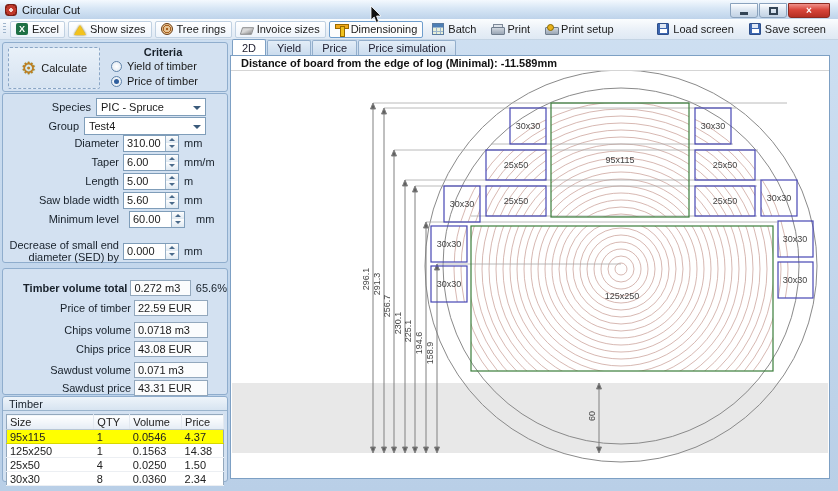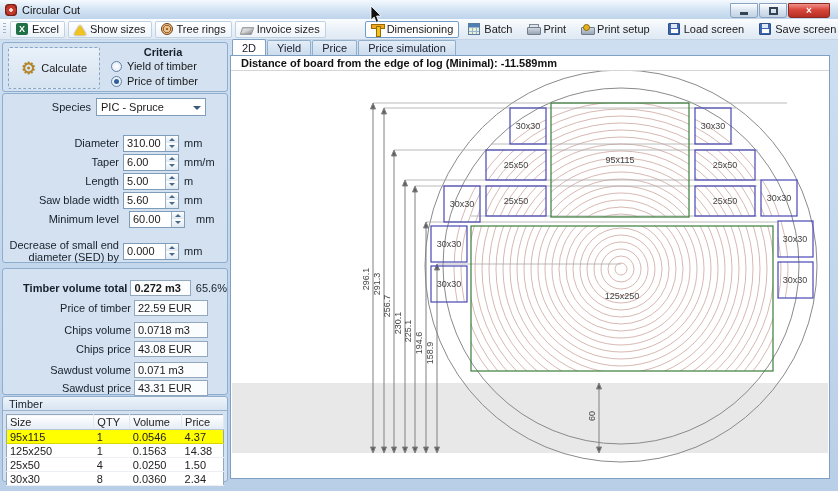--- a/index.html
+++ b/index.html
@@ -21,21 +21,21 @@
   .glyph-min{width:8px;height:3px;background:#345;margin-top:6px;}
   .glyph-max{width:9px;height:8px;border:2px solid #345;}
   
   .toolbar{position:absolute;top:19px;left:0;right:0;height:21px;display:flex;align-items:center;gap:3px;padding:0 6px 0 10px;
     background:linear-gradient(#fbfdfe,#e8eff7 60%,#dfe9f4);border-bottom:1px solid #c4d4e4;}
   .toolbar::before{content:"";position:absolute;left:3px;top:4px;bottom:4px;width:3px;
     background:repeating-linear-gradient(#9fb5cc 0 1px,transparent 1px 3px);}
   .tbtn{display:flex;align-items:center;gap:4px;height:17px;padding:0 5px;border:1px solid #c0d1e2;border-radius:2px;
     background:linear-gradient(#ffffff,#eef4fb);white-space:nowrap;}
   .tbtn.flat{border-color:transparent;background:transparent;}
-  .tbtn.toggled{border:1px solid #6f9ecd;background:#fdfdfd;margin-left:36px;}
+  .tbtn.toggled{border:1px solid #6f9ecd;background:#fdfdfd;}
   .spacer{flex:1;}
   .ticon{width:12px;height:12px;display:inline-block;position:relative;flex:0 0 auto;}
   .i-excel{background:#1f7145;border-radius:2px;color:#fff;font-size:9px;font-weight:bold;text-align:center;line-height:12px;}
   .i-tri{width:0;height:0;border-left:6px solid transparent;border-right:6px solid transparent;border-bottom:10px solid #f2c21d;margin-top:2px;filter:drop-shadow(0 0 1px #8a6d00);}
   .i-rings{border-radius:50%;border:1px solid #6d3d12;background:repeating-radial-gradient(circle at 50% 50%, #a9611f 0 1px, #e6c394 1px 3px);}
   .i-wedge{background:linear-gradient(135deg,#d9d9d9 40%,#8f8f8f);transform:skewX(-18deg) scaleY(.6);border:1px solid #777;margin-top:3px;}
   .i-dim{background:transparent;}
   .i-dim::before{content:"";position:absolute;left:0;top:1px;width:12px;height:3px;background:#f0a81c;border:1px solid #9a6a00;}
   .i-dim::after{content:"";position:absolute;left:5px;top:3px;width:3px;height:9px;background:#f0c21c;border:1px solid #9a6a00;}
   .i-batch{border:1px solid #5a7ba0;background:
@@ -171,20 +171,26 @@
     </div>
   </div>
 
   <div class="gbox" style="top:51px;height:170px;">
     <div class="frow" style="left:0;top:4px;width:220px;">
       <span class="flabel" style="width:88px;">Species</span>
       <div class="combo" style="margin-left:5px;width:110px;">
         <span>PIC - Spruce</span>
       </div>
     </div>
+    <div class="frow" style="left:0;top:23px;width:220px;">
+      <span class="flabel" style="width:76px;">Group</span>
+      <div class="combo" style="margin-left:5px;width:122px;">
+        <span>Test4</span>
+      </div>
+    </div>
 
     <div class="frow" style="left:0;top:40px;width:224px;">
       <span class="flabel" style="width:116px;">Diameter</span>
       <div class="field" style="margin-left:4px;width:56px;">
         <span>310.00</span>
         <span class="spin">
             <span>
               <i class="aru"></i>
             </span>
             <span>
@@ -267,21 +273,21 @@
             </span>
           </span>
       </div>
       <span class="unit">mm</span>
     </div>
   </div>
 
   <div class="gbox" style="top:226px;height:127px;">
     <div class="frow" style="left:0;top:10px;width:224px;">
       <span class="flabel" style="width:128px;font-weight:bold;">Timber volume total</span>
-      <div class="ro" style="margin-left:3px;width:62px;font-weight:bold;">
+      <div class="ro" style="margin-left:3px;width:62px;font-weight:normal;">
         <span>0.272 m3</span>
       </div>
       <span class="unit">65.6%</span>
     </div>
     <div class="frow" style="left:0;top:30px;width:224px;">
       <span class="flabel" style="width:128px;">Price of timber</span>
       <div class="ro" style="margin-left:3px;width:74px;">
           <span>22.59 EUR</span>
         </div>
     </div>

